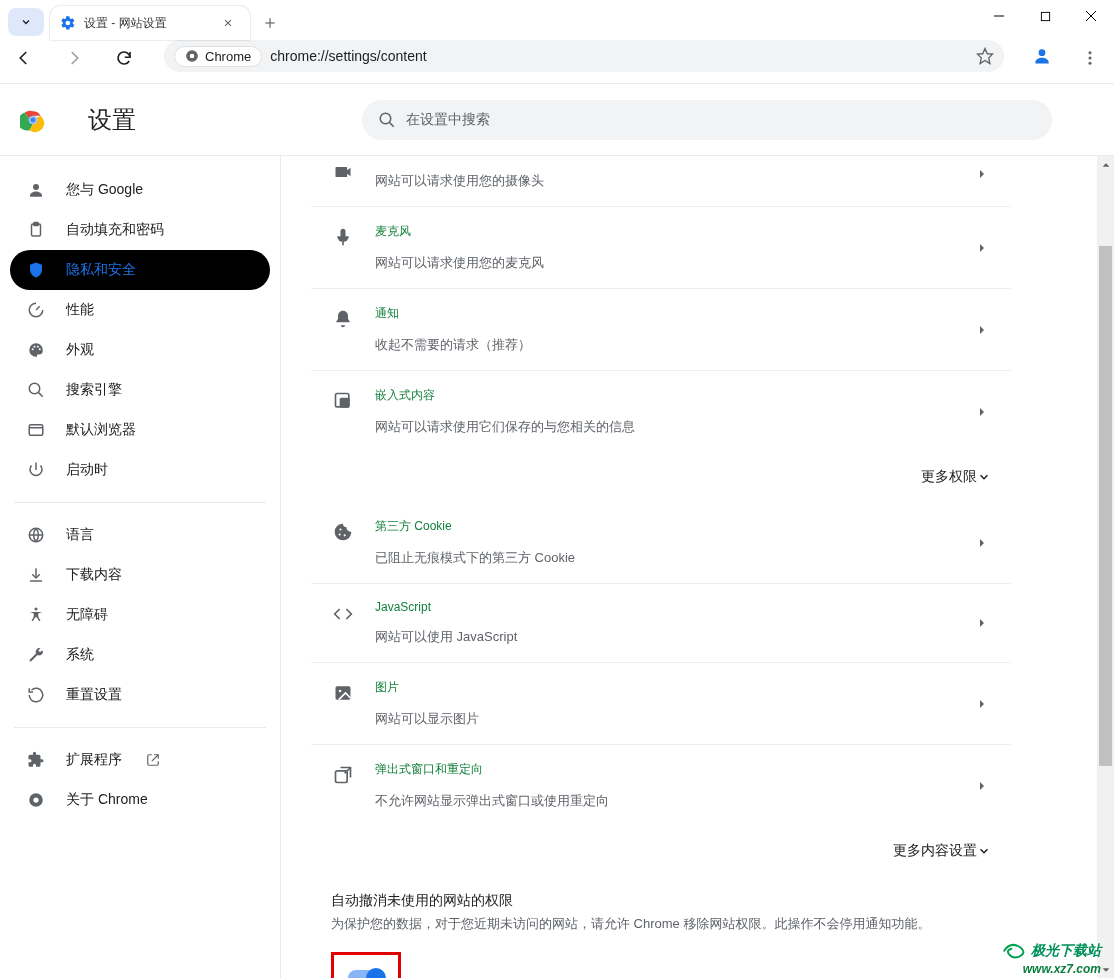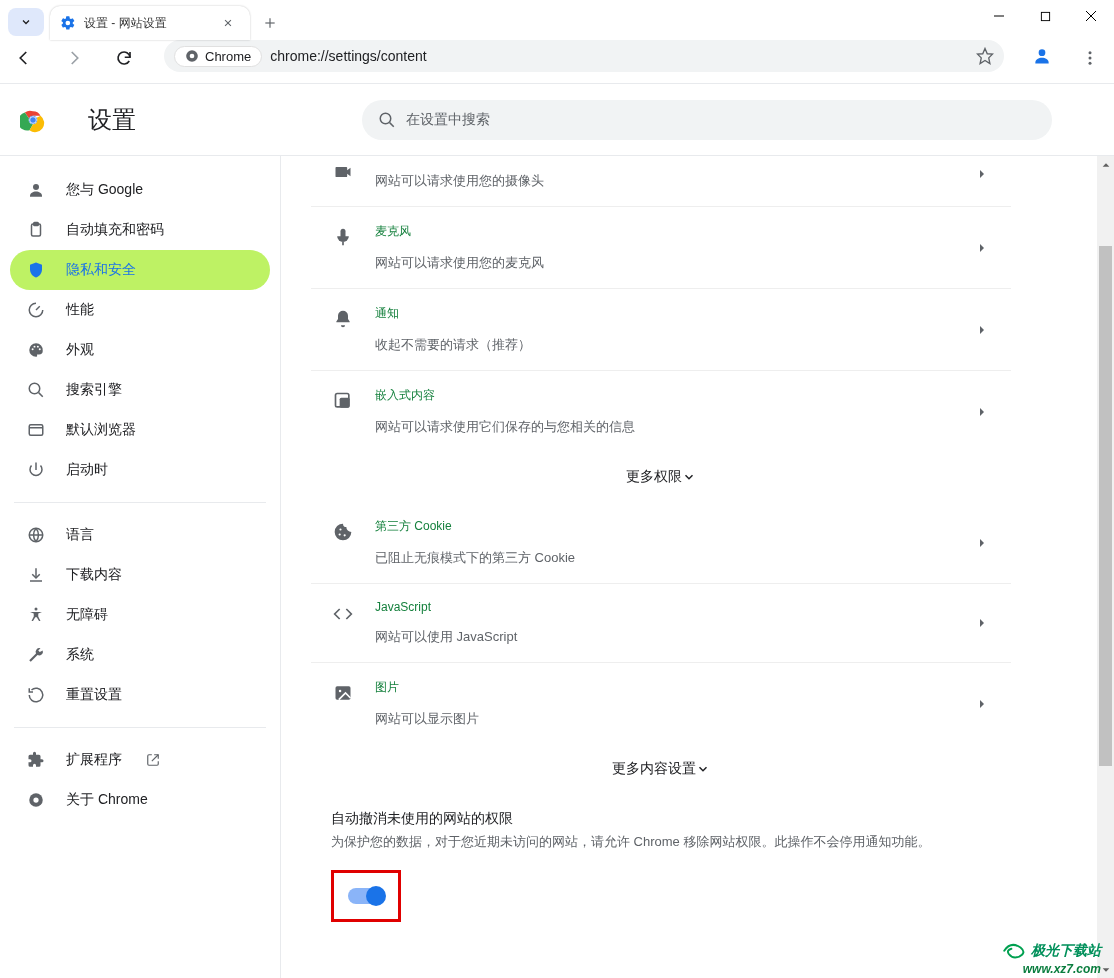--- a/index.html
+++ b/index.html
@@ -30,36 +30,36 @@
 
 .settings-appbar { height:72px; border-bottom:1px solid #e8eaed; display:flex; align-items:center; padding:0 20px; gap:20px; }
 .settings-appbar .chrome-logo { width:26px; height:26px; }
 .settings-appbar .appbar-title { font-size:24px; color:#202124; margin-left:22px; }
 .searchbox { flex:0 0 690px; margin-left:206px; height:40px; border-radius:20px; background:#f1f3f4; display:flex; align-items:center; padding:0 16px; gap:10px; color:#5f6368; font-size:14px; }
 
 
 .main { display:flex; height:calc(978px - 40px - 44px - 72px); position:relative; }
 .sidebar { width:280px; padding:14px 10px 0 10px; display:flex; flex-direction:column; font-size:14px; color:#202124; }
 .side-item { height:40px; display:flex; align-items:center; gap:20px; padding:0 16px; border-radius:20px; cursor:default; }
-.side-item.active { background:#bef264; color:#1a73e8; }
+.side-item.active { background:#000000; color:#1a73e8; }
 .side-item .side-icon { width:20px; display:flex; justify-content:center; color:#5f6368; }
 .side-item.active .side-icon { color:#1a73e8; }
 .side-sep { height:1px; background:#e8eaed; margin:12px 4px; }
 .ext-icon { margin-left:4px; color:#5f6368; }
 
 .content { flex:1; border-left:1px solid #e8eaed; overflow:hidden; position:relative; }
 .content-inner { width:700px; margin-left:30px; }
 .row { display:flex; align-items:flex-start; padding:16px 20px; gap:20px; min-height:64px; position:relative; }
 .row.divider { border-top:1px solid #eeeeee; }
 .row .row-icon { width:24px; height:24px; margin-top:2px; color:#5f6368; flex-shrink:0; display:flex; justify-content:center; align-items:center; }
 .row .row-text { flex:1; }
 .row .row-title { font-size:12px; color:#15803d; }
 .row .row-desc { font-size:13px; color:#5f6368; margin-top:14px; }
 .row .chev { color:#5f6368; align-self:center; width:18px; display:flex; justify-content:center; }
-.group-row { padding:16px 20px; display:flex; align-items:center; justify-content:center; font-size:14px; color:#202124; }
+.group-row { padding:16px 20px; display:flex; align-items:center; justify-content:flex-end; font-size:14px; color:#202124; }
 .section-label { padding:24px 20px 8px 20px; font-size:14px; color:#202124; }
 .auto-revoke { padding:16px 20px 20px 20px; display:flex; gap:18px; align-items:flex-start;flex-direction:column; }
 .auto-revoke .txt { flex:1; }
 .auto-revoke .ttl { font-size:14px; color:#202124; margin-bottom:4px; }
 .auto-revoke .dsc { font-size:13px; color:#5f6368; line-height:1.5; }
 .toggle-box { border:3px solid #e00000; padding:12px 14px; display:flex; justify-content:center; align-items:center; width:70px; height:52px; }
 .switch { width:36px; height:16px; background:#8ab4f8; border-radius:8px; position:relative; }
 .switch::after { content:""; position:absolute; right:-2px; top:-2px; width:20px; height:20px; background:#1a73e8; border-radius:50%; }
 
 
@@ -470,20 +470,38 @@
         <div class="row-text">
             <div class="row-title">图片</div>
             <div class="row-desc">网站可以显示图片</div>
           </div>
         <span class="chev">
             <svg width="12" height="12" viewBox="0 0 24 24" fill="currentColor">
               <polygon points="8 4 16 12 8 20"></polygon>
             </svg>
           </span>
       </div>
+      <div class="row divider">
+        <span class="row-icon">
+            <svg width="20" height="20" viewBox="0 0 24 24" fill="none" stroke="currentColor" stroke-width="2">
+              <rect x="3" y="7" width="14" height="14" rx="2"></rect>
+              <polyline points="9 3 21 3 21 15"></polyline>
+              <line x1="14" y1="10" x2="21" y2="3"></line>
+            </svg>
+          </span>
+        <div class="row-text">
+            <div class="row-title">弹出式窗口和重定向</div>
+            <div class="row-desc">不允许网站显示弹出式窗口或使用重定向</div>
+          </div>
+        <span class="chev">
+            <svg width="12" height="12" viewBox="0 0 24 24" fill="currentColor">
+              <polygon points="8 4 16 12 8 20"></polygon>
+            </svg>
+          </span>
+      </div>
       <div class="group-row divider">
         <span>更多内容设置</span>
         <span class="chev">
             <svg width="14" height="14" viewBox="0 0 24 24" fill="none" stroke="currentColor" stroke-width="2.5">
               <polyline points="6 9 12 15 18 9"></polyline>
             </svg>
           </span>
       </div>
 
       <div class="auto-revoke">

